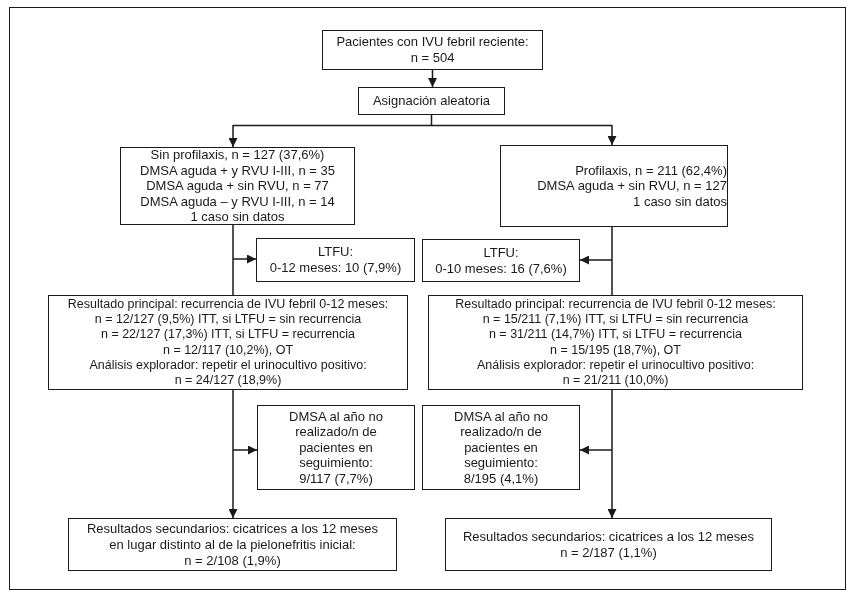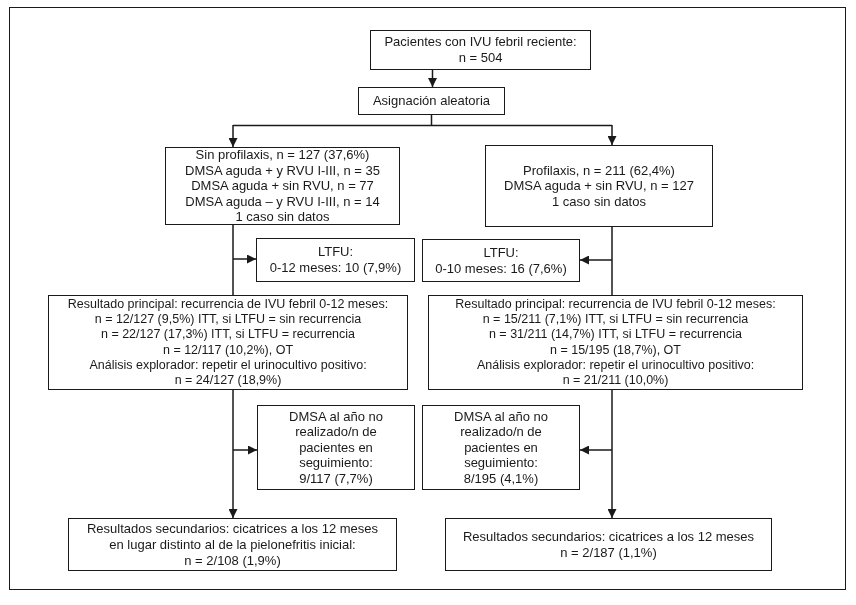--- a/index.html
+++ b/index.html
@@ -39,24 +39,24 @@
     display: flex;
     flex-direction: column;
     align-items: center;
     justify-content: center;
     text-align: center;
     font-size: 13px;
     line-height: 15.5px;
   }
   .box .line { white-space: nowrap; }
 
-  .b-patients      { left: 322px; top: 30px;  width: 221px; height: 40px; line-height: 16px; margin-left: 48px; }
+  .b-patients      { left: 322px; top: 30px;  width: 221px; height: 40px; line-height: 16px; }
   .b-random        { left: 358px; top: 87px;  width: 147px; height: 28px; }
-  .b-noprof        { left: 120px; top: 147px; width: 235px; height: 78px; margin-left: 45px; }
-  .b-prof          { left: 485px; top: 145px; width: 228px; height: 82px; }
+  .b-noprof        { left: 120px; top: 147px; width: 235px; height: 78px; }
+  .b-prof          { left: 500px; top: 145px; width: 228px; height: 82px; align-items: flex-end; }
   .b-ltfu-l        { left: 256px; top: 238px; width: 159px; height: 44px; line-height: 16px; }
   .b-ltfu-r        { left: 422px; top: 239px; width: 158px; height: 43px; line-height: 16px; }
   .b-primary-l     { left: 48px;  top: 295px; width: 360px; height: 95px; font-size: 12.5px; line-height: 15.2px; }
   .b-primary-r     { left: 428px; top: 295px; width: 375px; height: 95px; font-size: 12.5px; line-height: 15.2px; }
   .b-dmsa-l        { left: 257px; top: 405px; width: 158px; height: 85px; }
   .b-dmsa-r        { left: 422px; top: 405px; width: 158px; height: 85px; }
   .b-secondary-l   { left: 68px;  top: 518px; width: 329px; height: 53px; line-height: 16px; }
   .b-secondary-r   { left: 445px; top: 518px; width: 327px; height: 53px; line-height: 16px; }
 </style>
 </head>

